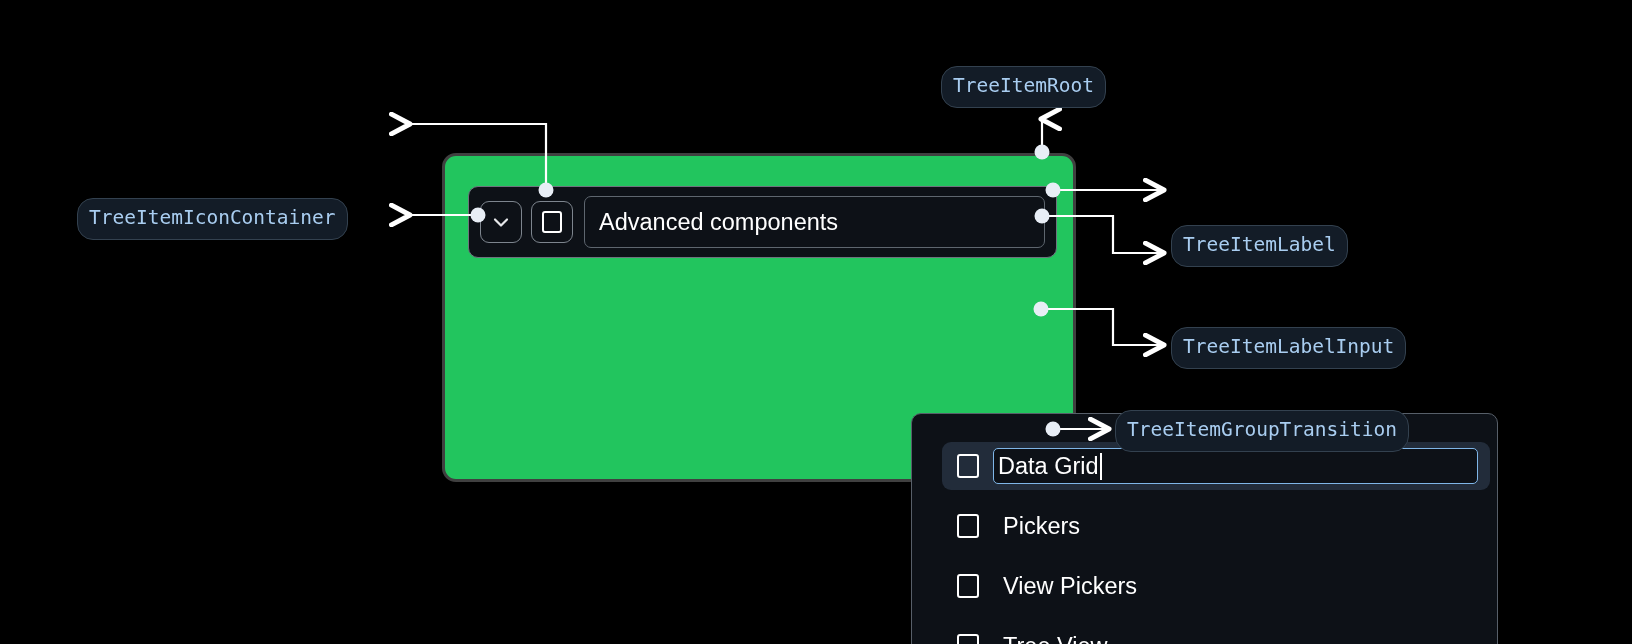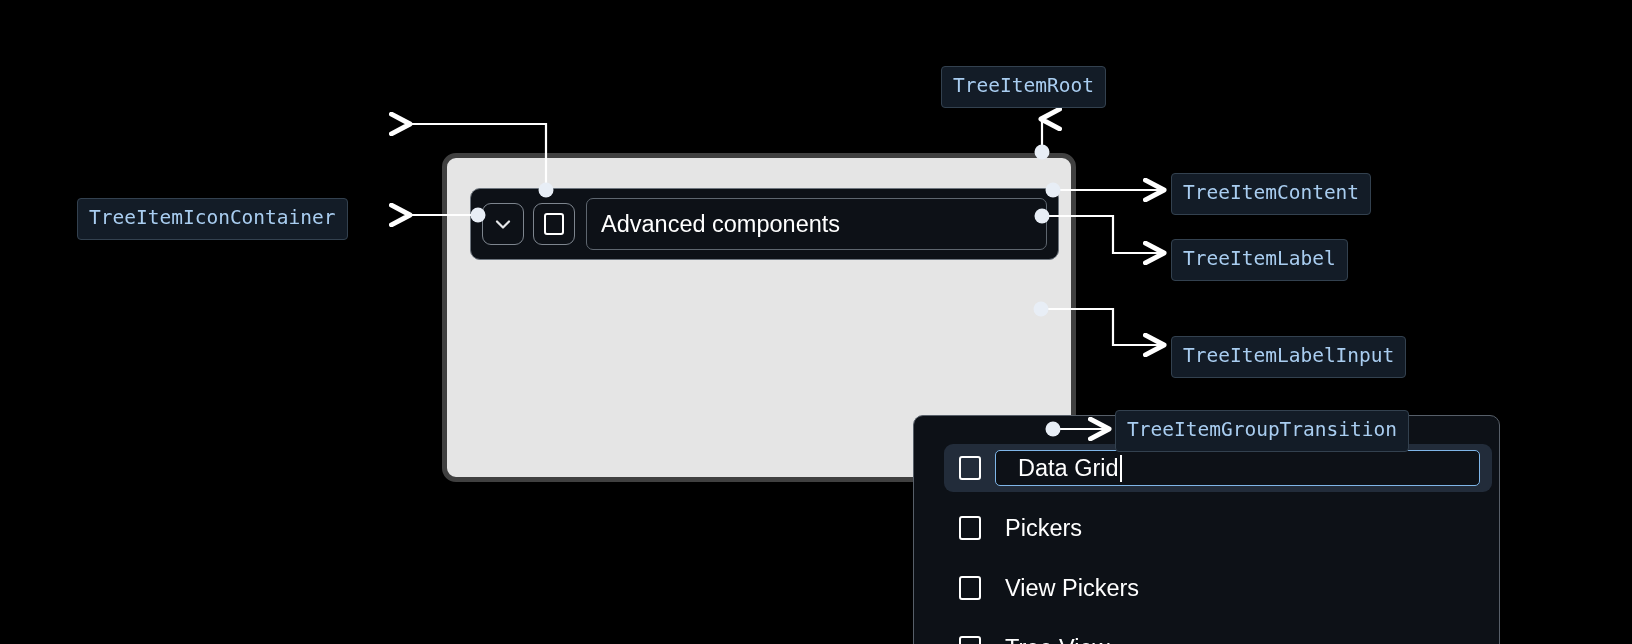--- a/index.html
+++ b/index.html
@@ -15,21 +15,21 @@
     overflow: hidden;
     font-family: "Liberation Sans", sans-serif;
   }
 
   
   .chip {
     position: absolute;
     box-sizing: border-box;
     background: #131c27;
     border: 1px solid #33414f;
-    border-radius: 4px;
+    border-radius: 16px;
     color: #a9cdf0;
     font-family: "DejaVu Sans Mono", monospace;
     font-size: 19.5px;
     letter-spacing: 0px;
     line-height: 1;
     padding: 9px 11px 11px 11px;
     white-space: nowrap;
   }
 
   
@@ -41,22 +41,22 @@
   }
 
   
   .tree-root {
     position: absolute;
     left: 442px;
     top: 153px;
     width: 634px;
     height: 329px;
     box-sizing: border-box;
-    background: #e5e5e5;
-    border: 5px solid #404040;
+    background: #22c55e;
+    border: 3px solid #404040;
     border-radius: 14px;
   }
   .tree-content {
     position: absolute;
     left: 23px;
     top: 30px;
     width: 589px;
     height: 72px;
     box-sizing: border-box;
     background: #0d1117;
@@ -165,21 +165,21 @@
     flex: 1 1 auto;
     height: 36px;
     margin-left: 14px;
     margin-right: 12px;
     box-sizing: border-box;
     background: #0d1117;
     border: 1.5px solid #7fb6e8;
     border-radius: 5px;
     display: flex;
     align-items: center;
-    padding-left: 22px;
+    padding-left: 4px;
   }
   .row-input-text {
     color: #ffffff;
     font-size: 23.5px;
     font-family: "Liberation Sans", sans-serif;
   }
   .caret {
     display: inline-block;
     width: 2px;
     height: 27px;
@@ -275,18 +275,17 @@
       <circle cx="1042" cy="152" r="7.5"></circle>
       <circle cx="1053" cy="190" r="7.5"></circle>
       <circle cx="1042" cy="216" r="7.5"></circle>
       <circle cx="1041" cy="309" r="7.5"></circle>
       <circle cx="1053" cy="429" r="7.5"></circle>
     </g>
   </svg>
 
   <div class="chip" style="left:77px;  top:198px">TreeItemIconContainer</div>
   <div class="chip" style="left:941px; top:66px">TreeItemRoot</div>
-  <div class="chip" style="left:1171px;top:173px">TreeItemContent</div>
-  <div class="chip" style="left:1171px;top:239px">TreeItemLabel</div>
-  <div class="chip" style="left:1171px;top:336px">TreeItemLabelInput</div>
+  <div class="chip" style="left:1171px;top:225px">TreeItemLabel</div>
+  <div class="chip" style="left:1171px;top:327px">TreeItemLabelInput</div>
   <div class="chip" style="left:1115px;top:410px">TreeItemGroupTransition</div>
 
 </div>
 
 </body></html>

